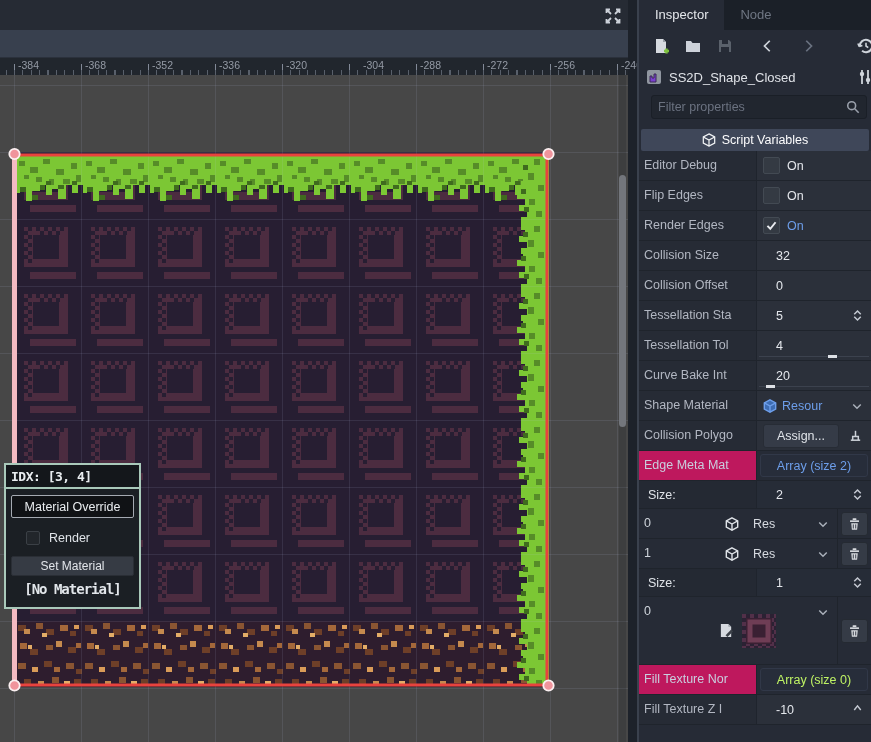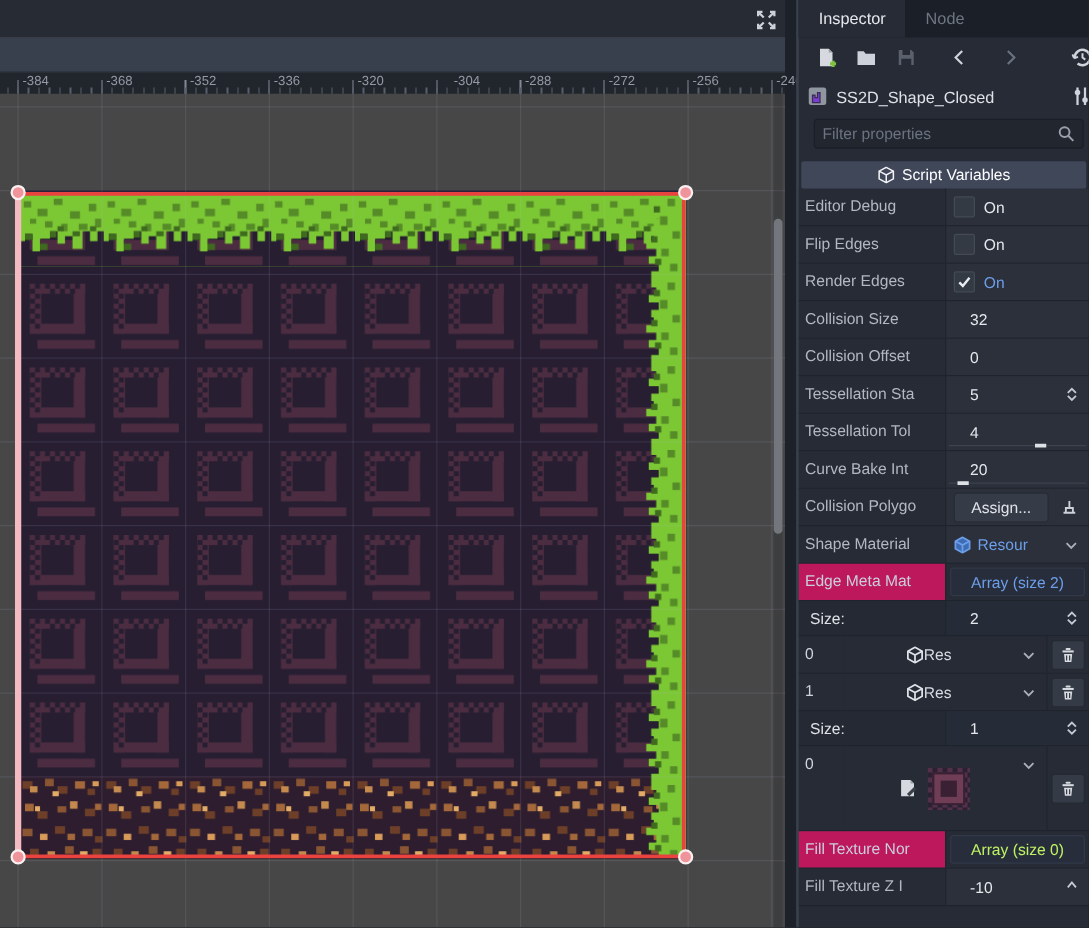--- a/index.html
+++ b/index.html
@@ -85,21 +85,21 @@
   .dd-chevron { position:absolute; right:8px; top:9px; }
   .arr-head .plabel { background:#be185d; color:#c9cede; }
   .arr-head .pvalue { background:#262b36; padding:3px; }
   .arr-btn { width:100%; height:100%; background:#272d3a; border:1px solid #313848; border-radius:3px;
              font-size:12.5px; font-family:inherit; color:#6d9eea; }
   .arr-btn.plain { color:#bef264; }
   .crow .plabel { background:#242933; color:#dfe3e8; padding-left:9px; }
   .crow .pvalue { background:#262c37; }
   .item-row .plabel { background:#262b36; color:#cfd4db; }
   .item-row .pvalue { background:#262b36; border-left:none; padding-left:0; }
-  .item-val { flex:1; display:flex; align-items:center; gap:0; padding-left:50px; position:relative; height:100%; color:#d7dbe1; }
+  .item-val { flex:1; display:flex; align-items:center; gap:14px; padding-left:50px; position:relative; height:100%; color:#d7dbe1; }
   .trash-cell { width:34px; height:100%; border-left:1px solid #1f242c; display:flex; align-items:center; justify-content:center; background:#262b36; }
   .trash-btn { width:27px; height:24px; background:#353b46; border:1px solid #252a32; border-radius:3px;
                display:flex; align-items:center; justify-content:center; }
   .tex-row { height:68px; }
   .tex-val { flex:1; display:flex; align-items:center; gap:8px; padding-left:44px; position:relative; height:100%; }
   .thumb { width:34px; height:34px; }
 </style>
 </head>
 <body>
 
@@ -253,20 +253,32 @@
           <circle cx="548.5" cy="79" r="5.2"></circle>
           <circle cx="14.5" cy="610.5" r="5.2"></circle>
           <circle cx="548.5" cy="610.5" r="5.2"></circle>
         </g>
 
         <rect x="619" y="0" width="7" height="667" fill="rgba(25,28,34,0.20)"></rect>
         <rect x="619" y="100" width="7" height="252" rx="3.5" fill="#73767c"></rect>
       </svg>
     </div>
 
+    <div class="popup">
+      <div class="popup-title">IDX: [3, 4]</div>
+      <div class="popup-body">
+        <button class="btn-mat-override">Material Override</button>
+        <div class="popup-render">
+          <span class="popup-check"></span>
+          <span>Render</span>
+        </div>
+        <button class="btn-set-material">Set Material</button>
+        <div class="no-material">[No Material]</div>
+      </div>
+    </div>
   </div>
 
   <div id="inspector">
     <div class="tabs">
       <div class="tab active">Inspector</div>
       <div class="tab">Node</div>
     </div>
 
     <div class="itoolbar">
       <svg class="ico" viewBox="0 0 16 16">
@@ -396,46 +408,46 @@
       <div class="prow">
         <div class="plabel">Curve Bake Int</div>
         <div class="pvalue num">
           <span>20</span>
           <span class="slider-track"></span>
           <span class="slider-grab" style="left:8%"></span>
         </div>
       </div>
 
       <div class="prow">
+        <div class="plabel">Shape Material</div>
+        <div class="pvalue">
+          <span class="res-pill">
+            <svg width="14" height="14" viewBox="0 0 16 16" fill="none" stroke="#6d9eea" stroke-width="1.6">
+              <path d="M8,1 L14.5,4.5 V11.5 L8,15 L1.5,11.5 V4.5 Z" fill="#3e6db3"></path>
+                <path d="M1.5,4.5 L8,8 L14.5,4.5 M8,8 V15"></path>
+            </svg>
+            <span>Resour</span>
+          </span>
+          <svg class="dd-chevron" width="12" height="12" viewBox="0 0 16 16" fill="none" stroke="#aab0ba" stroke-width="2">
+              <path d="M3,6 L8,11 L13,6"></path>
+            </svg>
+        </div>
+      </div>
+
+      <div class="prow">
         <div class="plabel">Collision Polygo</div>
         <div class="pvalue" style="padding-right:4px">
           <button class="assign-btn">Assign...</button>
           <span class="icon-btn">
             <svg width="15" height="15" viewBox="0 0 16 16" fill="none" stroke="#ccd1d8" stroke-width="1.6">
               <path d="M3,13 h10"></path>
                 <path d="M5,13 V9 h6 v4"></path>
                 <path d="M8,9 V3"></path>
             </svg>
           </span>
-        </div>
-      </div>
-
-      <div class="prow">
-        <div class="plabel">Shape Material</div>
-        <div class="pvalue">
-          <span class="res-pill">
-            <svg width="14" height="14" viewBox="0 0 16 16" fill="none" stroke="#6d9eea" stroke-width="1.6">
-              <path d="M8,1 L14.5,4.5 V11.5 L8,15 L1.5,11.5 V4.5 Z" fill="#3e6db3"></path>
-                <path d="M1.5,4.5 L8,8 L14.5,4.5 M8,8 V15"></path>
-            </svg>
-            <span>Resour</span>
-          </span>
-          <svg class="dd-chevron" width="12" height="12" viewBox="0 0 16 16" fill="none" stroke="#aab0ba" stroke-width="2">
-              <path d="M3,6 L8,11 L13,6"></path>
-            </svg>
         </div>
       </div>
 
       <div class="prow arr-head">
         <div class="plabel">Edge Meta Mat</div>
         <div class="pvalue">
           <button class="arr-btn">Array (size 2)</button>
         </div>
       </div>
 

